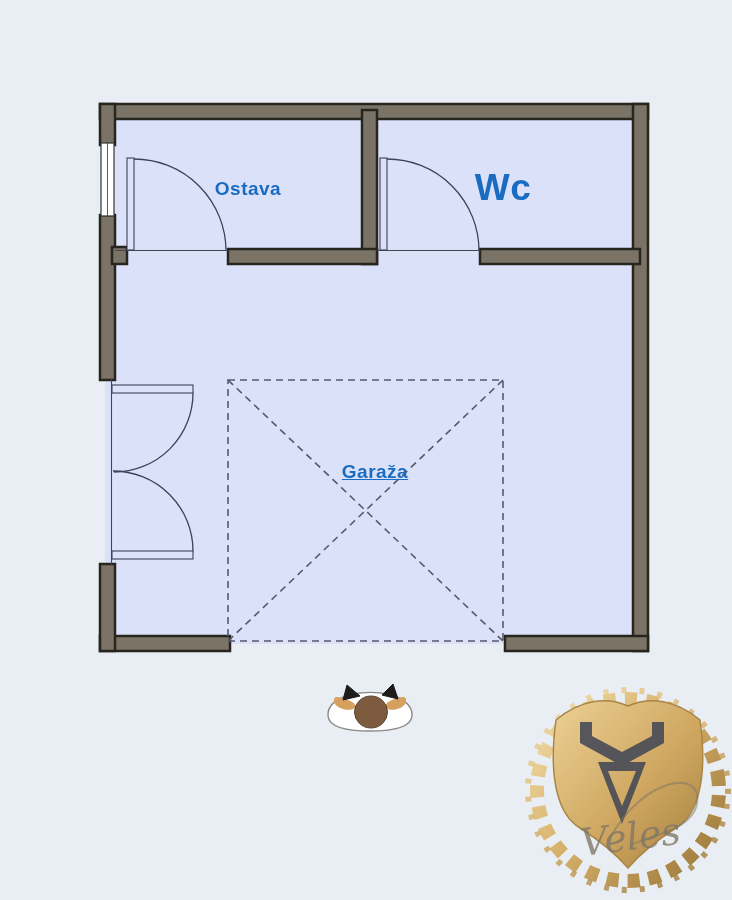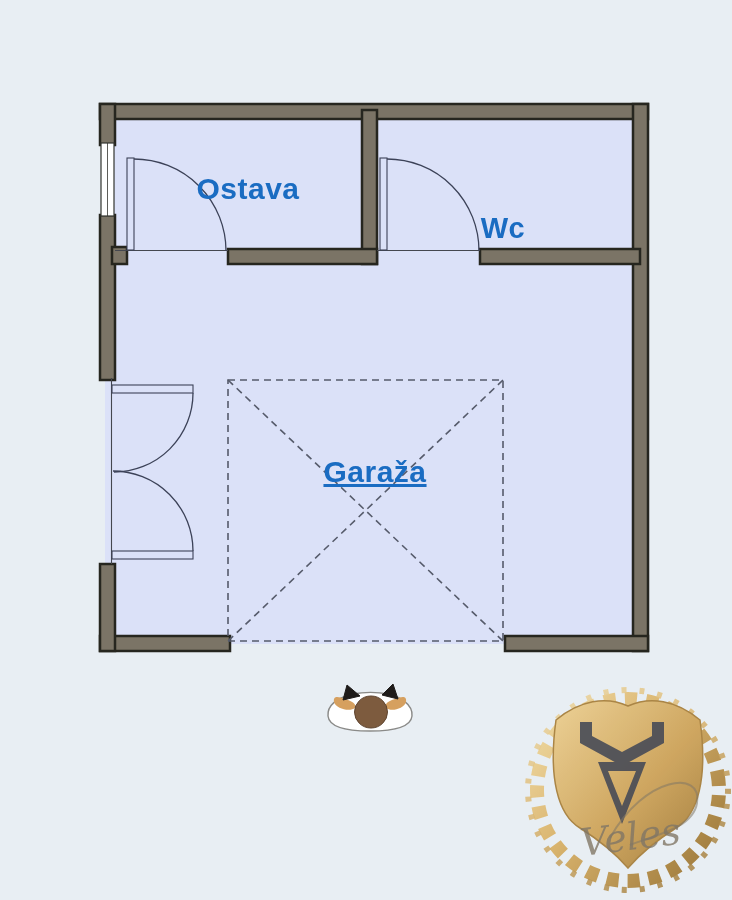--- a/index.html
+++ b/index.html
@@ -12,27 +12,27 @@
   .canvas{
     position:relative;
     width:732px;height:900px;
     background:#e8eef3;
   }
   .plan-svg{position:absolute;left:0;top:0;}
   .room-label{
     position:absolute;
     transform:translate(-50%,-50%);
     font-weight:700;
-    font-size:30px;
+    font-size:19px;
     color:#1a6cc2;
     letter-spacing:0.5px;
     white-space:nowrap;
     user-select:none;
   }
-  .room-label.small{font-size:29px;margin-top:40px;}
+  .room-label.small{font-size:37px;}
 </style>
 </head>
 <body>
 
 <div class="canvas">
 
   <svg class="plan-svg" width="732" height="900" viewBox="0 0 732 900">
     <defs>
       <linearGradient id="goldA" x1="0%" y1="0%" x2="85%" y2="100%">
         <stop offset="0%" stop-color="#f2dda6"></stop>

